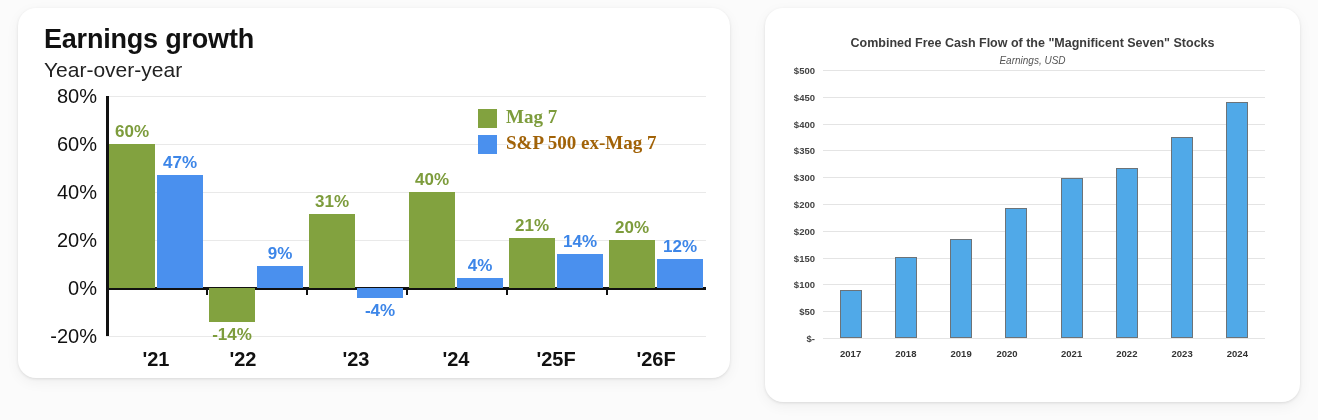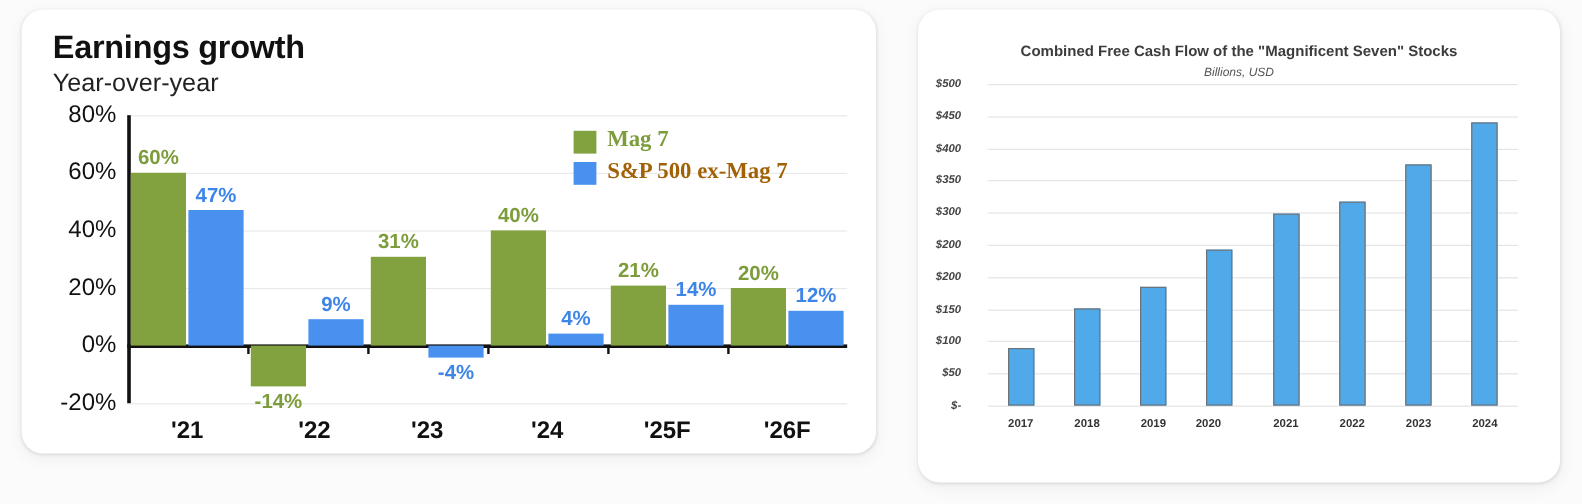--- a/index.html
+++ b/index.html
@@ -47,22 +47,22 @@
   .lg-tx{font-size:19px;font-weight:bold;}
   .lg-tx.g{color:#7d9c3c;}
   .lg-tx.b{color:#a16207;}
 
   
   .r-title{position:absolute;left:0;right:0;top:28px;text-align:center;font-size:12.5px;font-weight:bold;color:#3c3c3c;}
   .r-sub{position:absolute;left:0;right:0;top:47px;text-align:center;font-size:10px;font-style:italic;color:#555;}
 
   .r-plot{position:absolute;left:58px;top:62px;width:442px;height:268px;}
   .r-grid{position:absolute;left:0;width:100%;height:1px;background:#e4e4e4;}
-  .r-ylab{position:absolute;right:100%;margin-right:22px;transform:translateY(-50%);
-          font-size:9.5px;color:#444;font-weight:bold;white-space:nowrap;font-style:italic;}
+  .r-ylab{position:absolute;right:100%;margin-right:8px;transform:translateY(-50%);
+          font-size:9.5px;color:#444;font-weight:bold;white-space:nowrap;}
   .r-bar{position:absolute;bottom:0;background:#50a9e8;border:1px solid #6c7378;box-sizing:border-box;}
   .r-xlab{position:absolute;top:278px;transform:translateX(-50%);font-size:9.5px;color:#333;font-weight:bold;}
 </style>
 </head>
 <body>
 
 <div class="stage">
 
   <div class="card" id="card-left">
     <div class="l-title">Earnings growth</div>
@@ -107,21 +107,21 @@
           <div class="blabel g" style="left: 426px; top: 119.6px;">21%</div>
           <div class="bar b" style="left: 451px; top: 158.4px; width: 46px; height: 33.6px;"></div>
           <div class="blabel b" style="left: 474px; top: 136.4px;">14%</div>
           <div class="bar g" style="left: 503px; top: 144px; width: 46px; height: 48px;"></div>
           <div class="blabel g" style="left: 526px; top: 122px;">20%</div>
           <div class="bar b" style="left: 551px; top: 163.2px; width: 46px; height: 28.8px;"></div>
           <div class="blabel b" style="left: 574px; top: 141.2px;">12%</div>
         </div>
       <div id="left-xlabels">
           <div class="l-xlab" style="left: 50px;">'21</div>
-          <div class="l-xlab" style="left: 156px;">'22</div>
+          <div class="l-xlab" style="left: 137px;">'22</div>
           <div class="l-tick" style="left: 100px; top: 193px;"></div>
           <div class="l-xlab" style="left: 250px;">'23</div>
           <div class="l-tick" style="left: 200px; top: 193px;"></div>
           <div class="l-xlab" style="left: 350px;">'24</div>
           <div class="l-tick" style="left: 300px; top: 193px;"></div>
           <div class="l-xlab" style="left: 450px;">'25F</div>
           <div class="l-tick" style="left: 400px; top: 193px;"></div>
           <div class="l-xlab" style="left: 550px;">'26F</div>
           <div class="l-tick" style="left: 500px; top: 193px;"></div>
         </div>
@@ -134,21 +134,21 @@
       </div>
       <div class="lg-row">
         <span class="lg-sw b"></span>
         <span class="lg-tx b">S&amp;P 500 ex-Mag 7</span>
       </div>
     </div>
   </div>
 
   <div class="card" id="card-right">
     <div class="r-title">Combined Free Cash Flow of the "Magnificent Seven" Stocks</div>
-    <div class="r-sub">Billions, USD</div>
+    <div class="r-sub">Earnings, USD</div>
 
     <div class="r-plot" id="right-plot">
       <div id="right-grid">
           <div class="r-grid" style="top: 0px;"></div>
           <div class="r-grid" style="top: 26.8px;"></div>
           <div class="r-grid" style="top: 53.6px;"></div>
           <div class="r-grid" style="top: 80.4px;"></div>
           <div class="r-grid" style="top: 107.2px;"></div>
           <div class="r-grid" style="top: 134px;"></div>
           <div class="r-grid" style="top: 160.8px;"></div>

